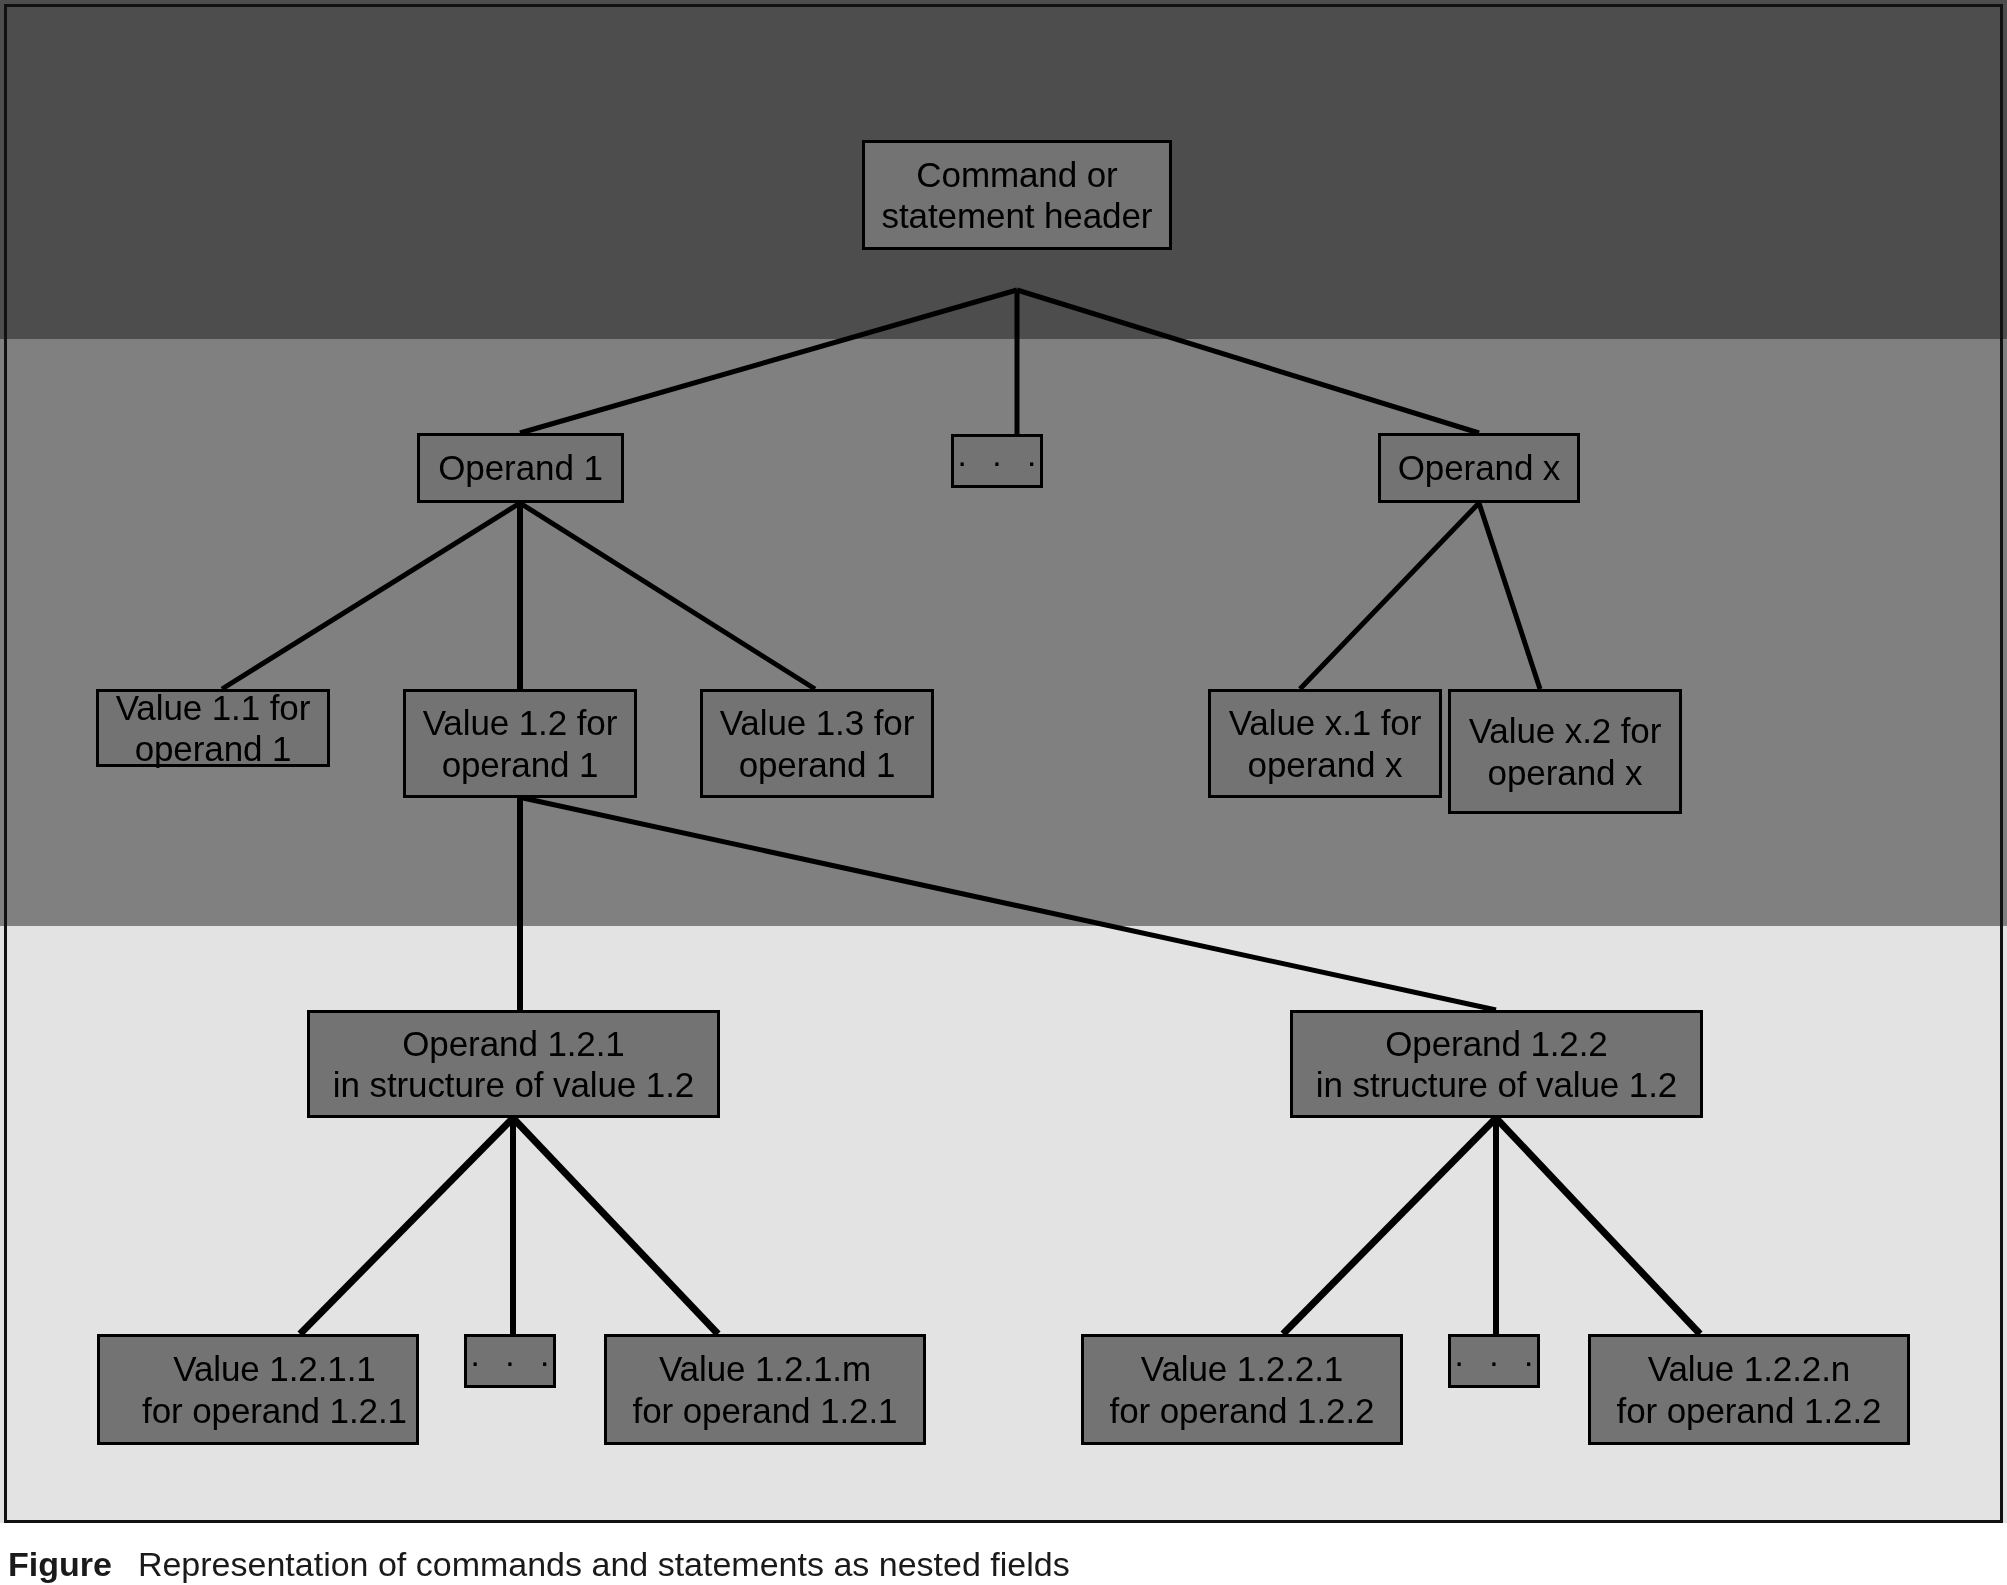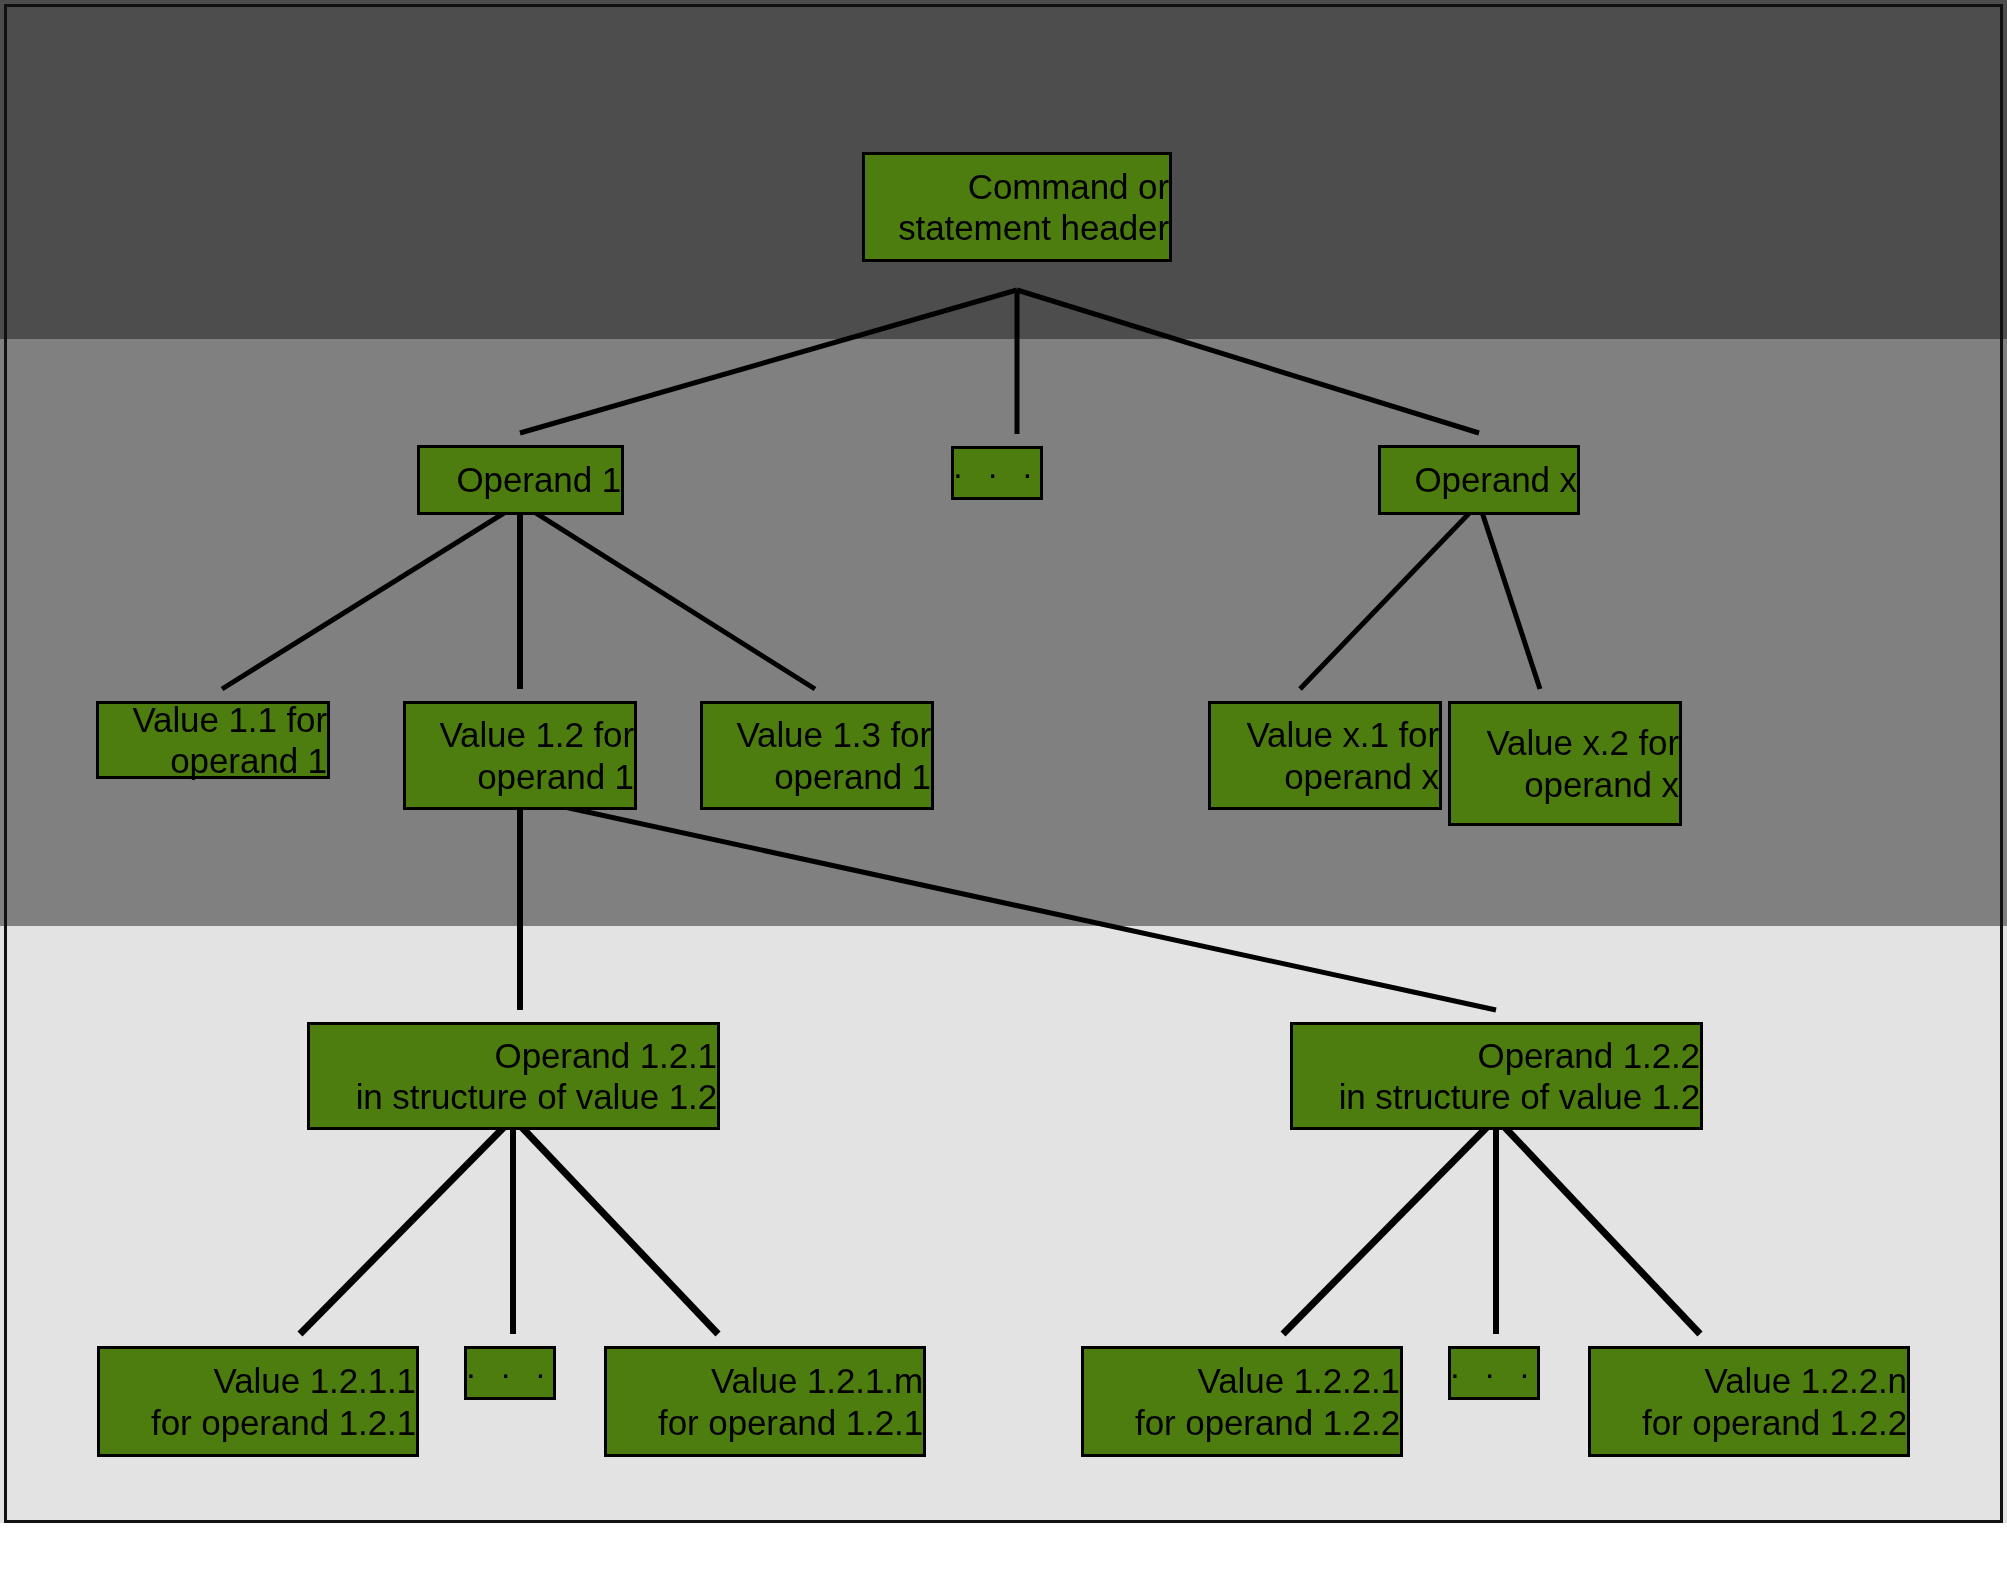--- a/index.html
+++ b/index.html
@@ -41,34 +41,33 @@
     position: absolute;
     left: 0;
     top: 0;
     width: 2007px;
     height: 1585px;
     pointer-events: none;
   }
 
   .node {
     position: absolute;
-    background: #4d7c0f;
+    background: #737373;
     border: 3px solid #000000;
     box-sizing: border-box;
     display: flex;
     flex-direction: column;
-    align-items: flex-end;
+    align-items: center;
     justify-content: center;
     text-align: center;
     color: #000000;
     font-size: 35px;
     line-height: 1.18;
     letter-spacing: -0.1px;
     white-space: nowrap;
-    margin-top: 12px;
   }
   .node .ln { display: block; }
 
   .ellipsis {
     font-size: 34px;
     letter-spacing: 7px;
     padding-left: 7px;
     line-height: 1;
   }
 
@@ -198,14 +197,17 @@
     <span class="ln ellipsis">· · ·</span>
   </div>
 
   <div class="node" style="left:1588px; top:1334px; width:322px; height:111px;">
     <span class="ln">Value 1.2.2.n</span>
     <span class="ln">for operand 1.2.2</span>
   </div>
 
   <div id="frame"></div>
 
+  <div id="caption">
+    <span class="cap-label">Figure</span><span>Representation of commands and statements as nested fields</span>
+  </div>
 
 </div>
 
 </body></html>

